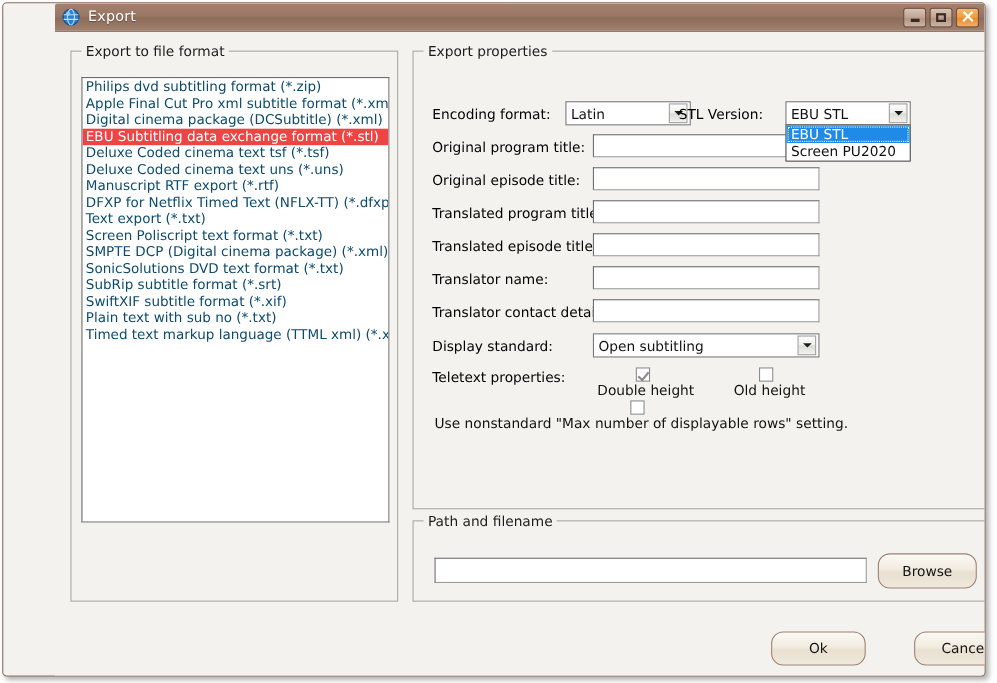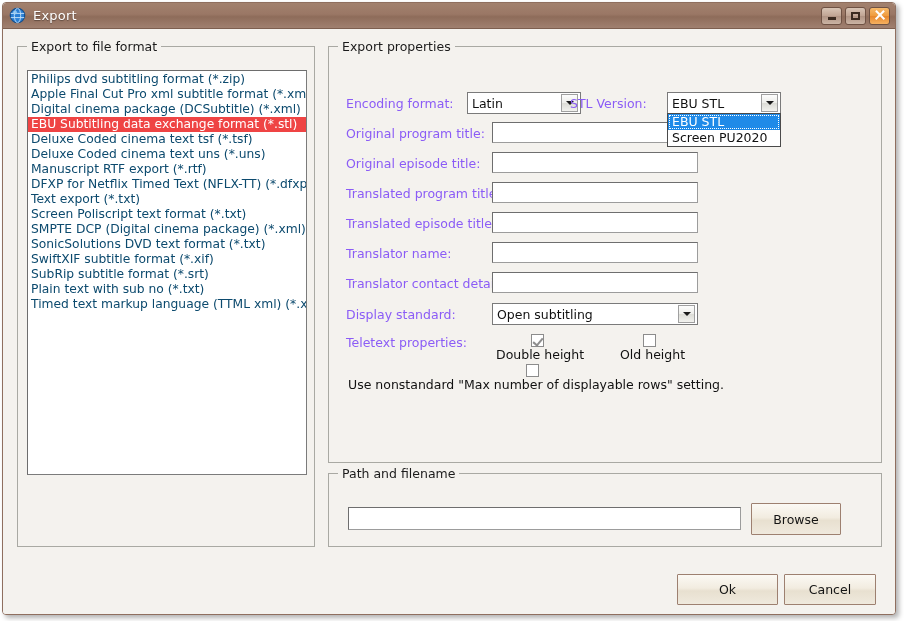--- a/index.html
+++ b/index.html
@@ -20,20 +20,21 @@
     left: 2px;
     top: 2px;
     width: 894px;
     height: 613px;
     box-sizing: border-box;
     border: 1px solid #8f6f5f;
     border-radius: 4px;
     background: #f4f2ee;
     box-shadow: 3px 3px 5px rgba(0,0,0,0.30);
     overflow: hidden;
+    padding-left: 47px;
   }
 
   
   .titlebar {
     position: relative;
     height: 25px;
     background: linear-gradient(to bottom, #a2816e 0%, #9a7765 45%, #8e6c5a 55%, #a08070 100%);
     border-bottom: 1px solid #7d5f50;
     border-top-left-radius: 3px;
     border-top-right-radius: 3px;
@@ -145,21 +146,21 @@
   }
   .list-item.selected {
     background: #ef4444;
     color: #ffffff;
   }
 
   
   .field-label {
     position: absolute;
     font-size: 12.5px;
-    color: #8b5cf6;
+    color: #000000;
     white-space: nowrap;
   }
   .textbox {
     position: absolute;
     box-sizing: border-box;
     background: #ffffff;
     border: 1px solid #9c9c9c;
     border-top-color: #6e6e6e;
     border-left-color: #6e6e6e;
     height: 21px;
@@ -257,32 +258,32 @@
     border: solid #8e8e8e;
     border-width: 0 2px 2px 0;
     transform: rotate(40deg);
   }
 
   
   .btn {
     position: absolute;
     box-sizing: border-box;
     border: 1px solid #9d8070;
-    border-radius: 1px;
+    border-radius: 11px;
     background: linear-gradient(to bottom, #fbf9f4 0%, #f2ece0 45%, #e8e0d0 55%, #efe9dd 100%);
     font-size: 12.5px;
     color: #141414;
     display: flex;
     align-items: center;
     justify-content: center;
     font-family: "DejaVu Sans", "Liberation Sans", sans-serif;
   }
 
   #btn-browse { left: 422px; top: 29px;  width: 90px;  height: 32px; }
-  #btn-ok     { left: 674px; top: 545px; width: 101px;  height: 31px; text-align: right; }
+  #btn-ok     { left: 651px; top: 545px; width: 86px;  height: 31px; text-align: right; }
   #btn-cancel { left: 781px; top: 545px; width: 92px;  height: 31px; }
 </style>
 </head>
 <body>
 
 <div class="window">
 
   <div class="titlebar">
     <div class="win-icon">
       <svg width="17" height="17" viewBox="0 0 17 17">
@@ -316,22 +317,22 @@
           <div class="list-item">Digital cinema package (DCSubtitle) (*.xml)</div>
           <div class="list-item selected">EBU Subtitling data exchange format (*.stl)</div>
           <div class="list-item">Deluxe Coded cinema text tsf (*.tsf)</div>
           <div class="list-item">Deluxe Coded cinema text uns (*.uns)</div>
           <div class="list-item">Manuscript RTF export (*.rtf)</div>
           <div class="list-item">DFXP for Netflix Timed Text (NFLX-TT) (*.dfxp)</div>
           <div class="list-item">Text export (*.txt)</div>
           <div class="list-item">Screen Poliscript text format (*.txt)</div>
           <div class="list-item">SMPTE DCP (Digital cinema package) (*.xml)</div>
           <div class="list-item">SonicSolutions DVD text format (*.txt)</div>
+          <div class="list-item">SubRip subtitle format (*.srt)</div>
           <div class="list-item">SwiftXIF subtitle format (*.xif)</div>
-          <div class="list-item">SubRip subtitle format (*.srt)</div>
           <div class="list-item">Plain text with sub no (*.txt)</div>
           <div class="list-item">Timed text markup language (TTML xml) (*.xml)</div>
         </div>
     </div>
 
     <div class="group" id="grp-props">
       <div class="legend">Export properties</div>
 
       <div class="field-label" style="left:17px; top:49px;">Encoding format:</div>
       <div class="combo" style="left:138px; top:45px; width:114px;">

